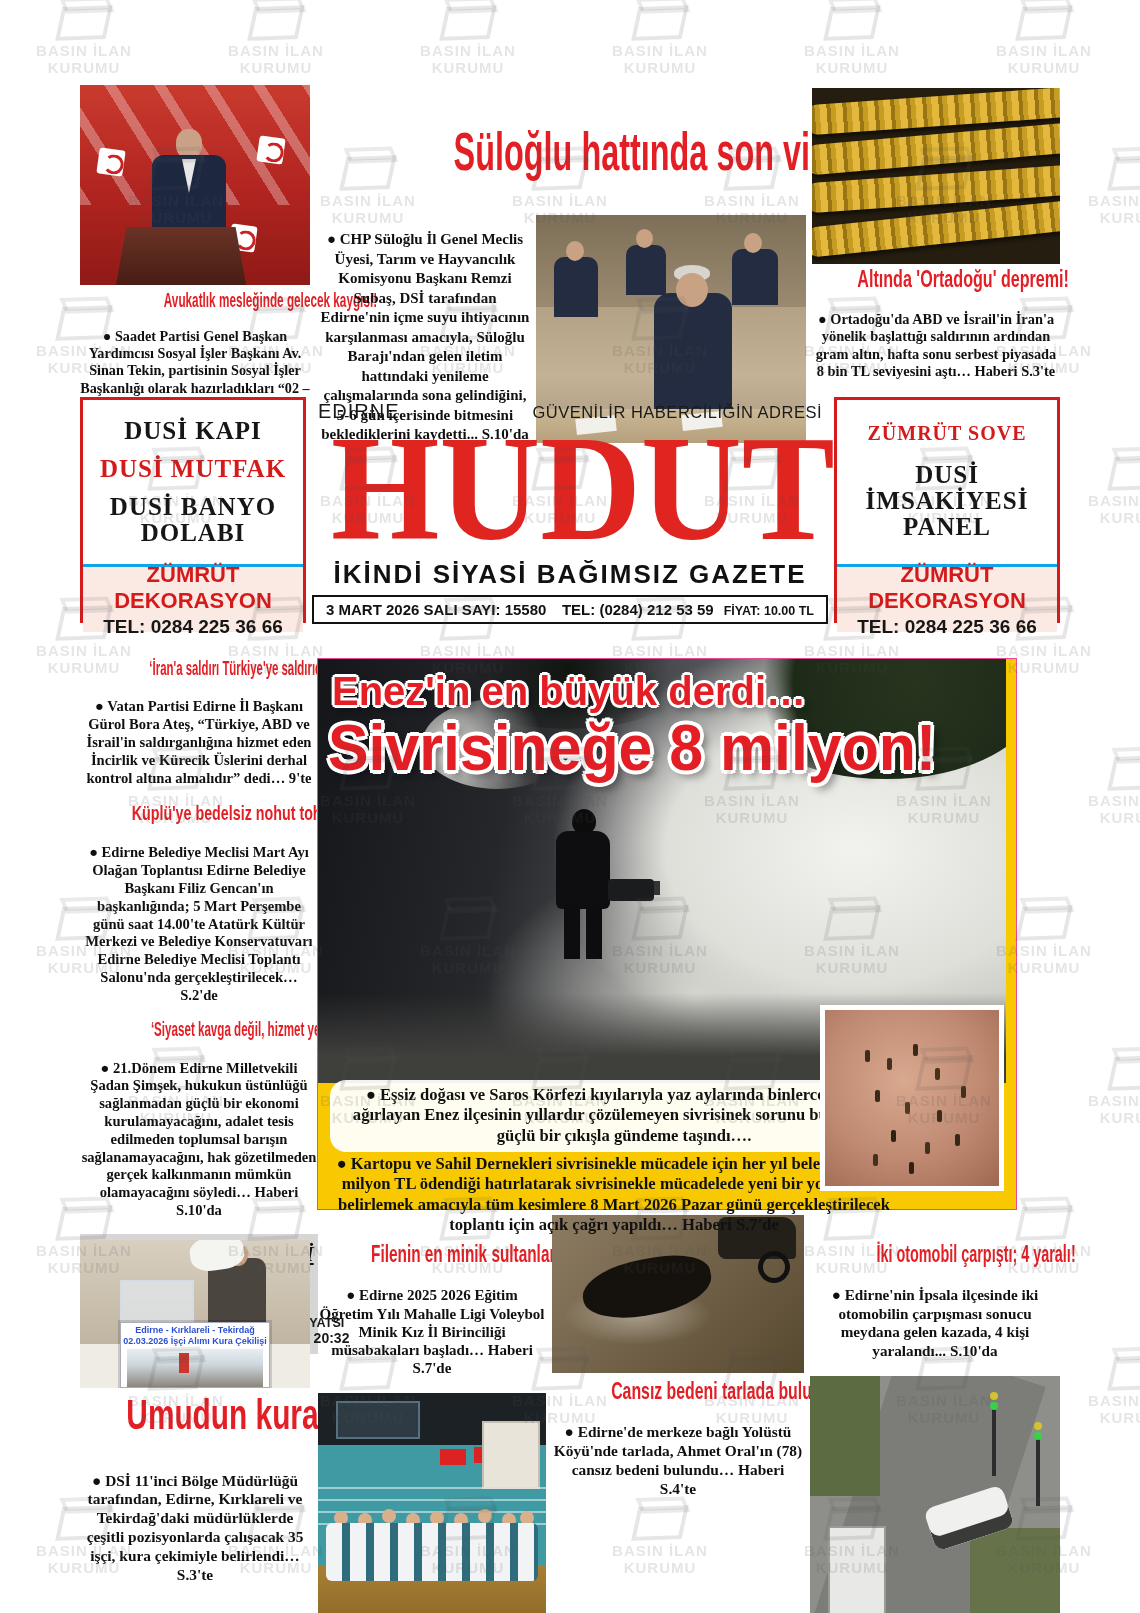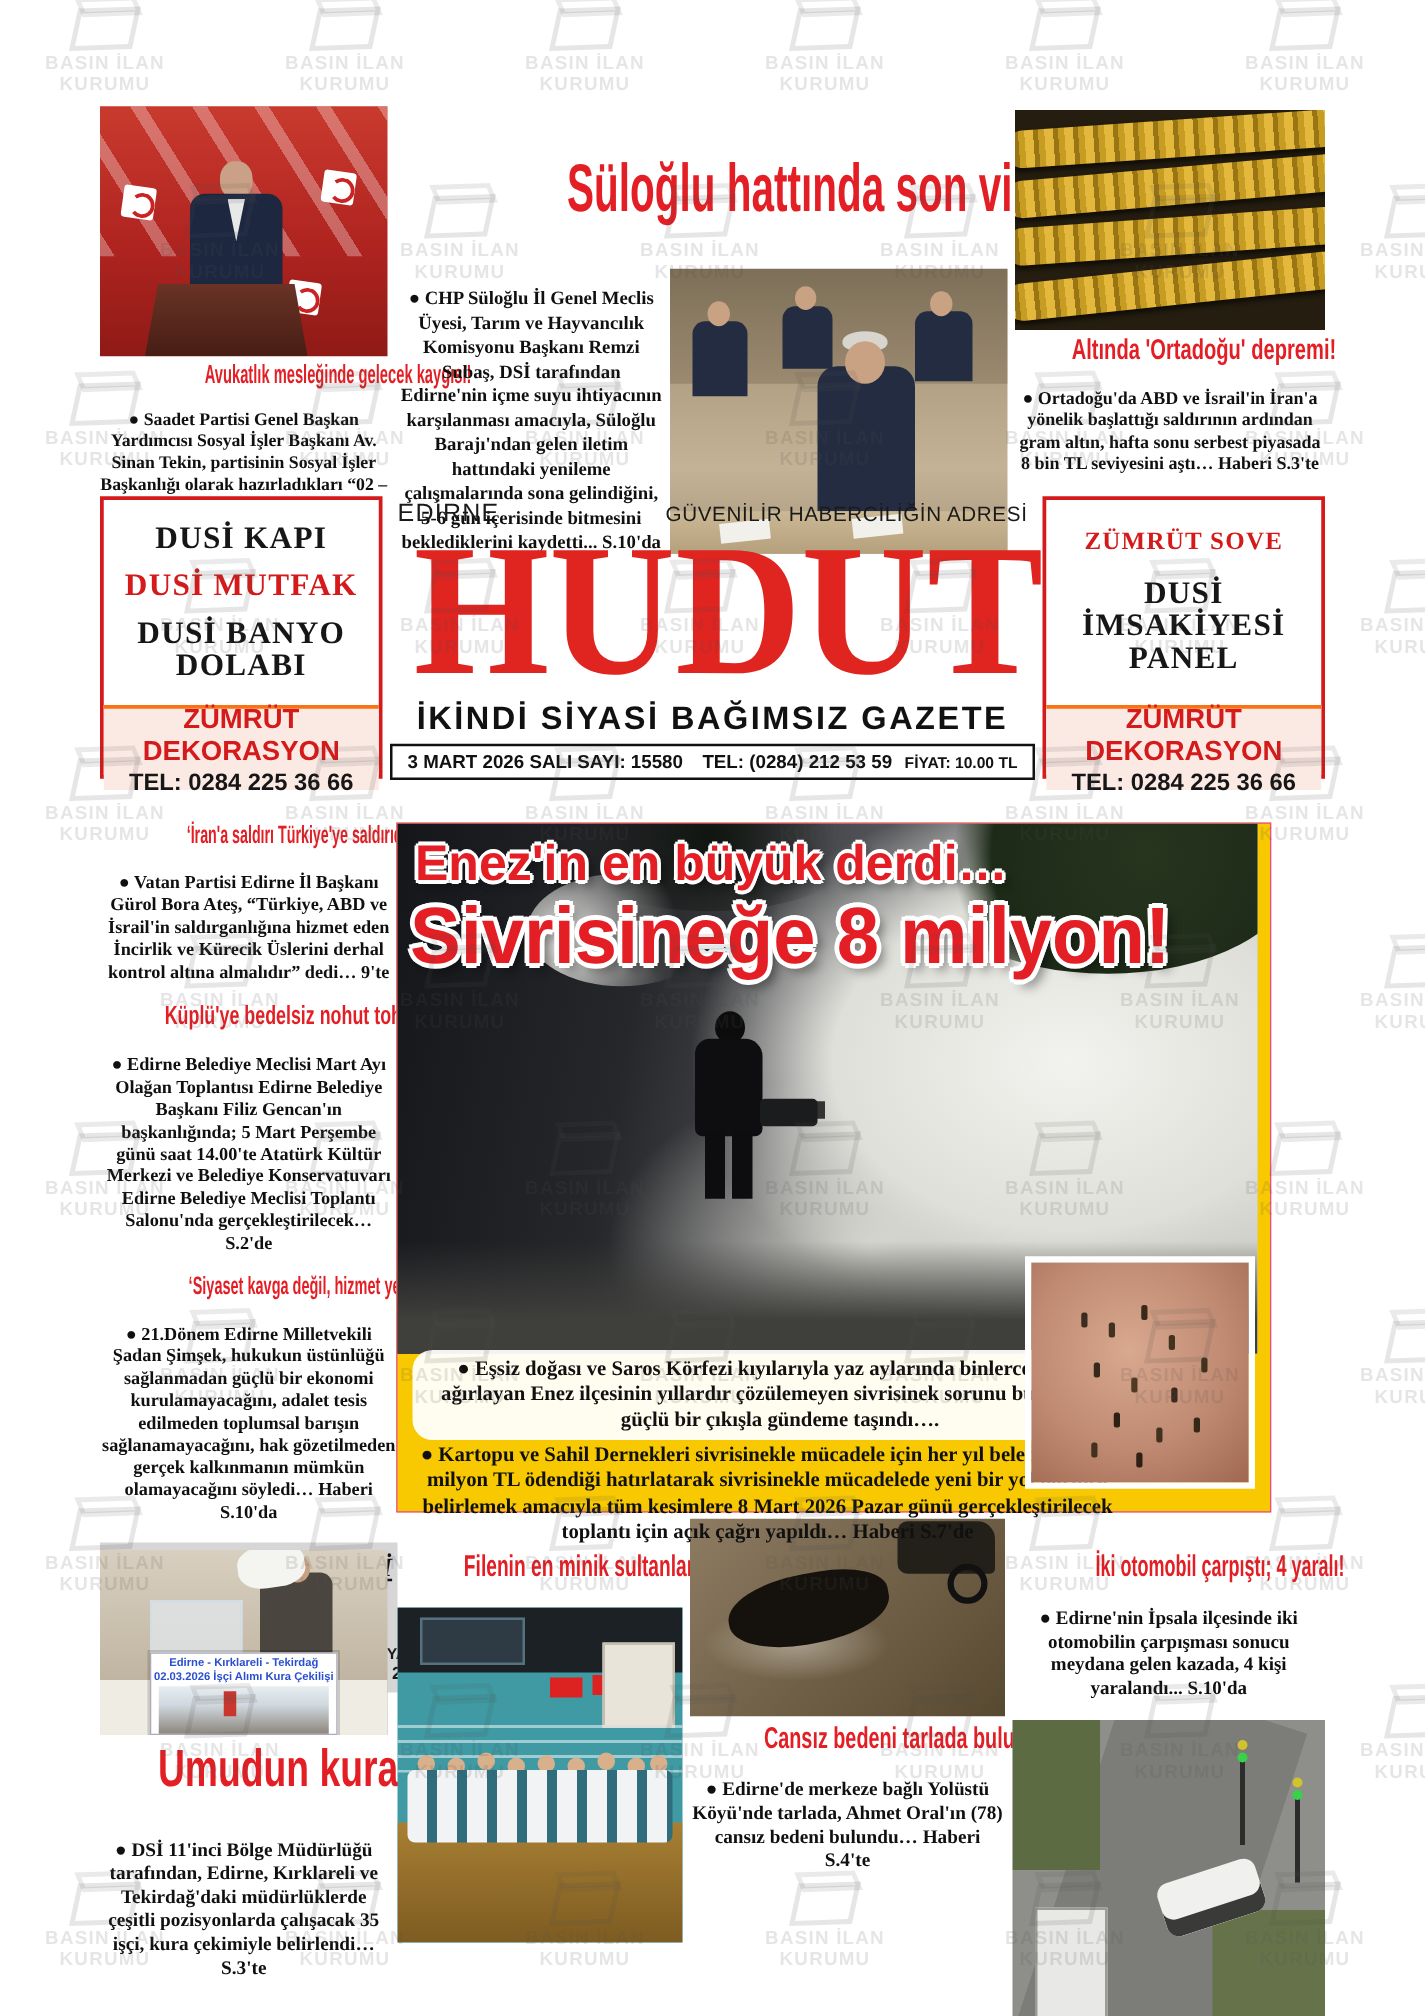--- a/index.html
+++ b/index.html
@@ -62,21 +62,21 @@
   .sec-tr .hl { font-size:23px; margin-top:4px; }
   .sec-tr .body { font-size:14.4px; margin-top:4px; }
 
   
   .adbox { position:absolute; top:397px; width:226px; height:226px; border:3px solid #d41a1a;
            background:#fff; box-sizing:border-box; text-align:center; }
   .adbox.left { left:80px; } .adbox.right { left:834px; }
   .ad-top { height:152px; display:flex; flex-direction:column; justify-content:space-evenly; padding:6px 2px; }
   .ad-line { font-family:"Liberation Serif", serif; font-weight:bold; font-size:25px; letter-spacing:1px; color:#161616; line-height:1.05; }
   .ad-line.red { color:#d41a1a; }
-  .ad-bottom { border-top:3px solid #f97316; background:#fbe9e4; height:65px;
+  .ad-bottom { border-top:3px solid #0ea5e9; background:#fbe9e4; height:65px;
                display:flex; flex-direction:column; justify-content:center; gap:2px; }
   .ad-brand { color:#d41a1a; font-family:"Liberation Sans", sans-serif; font-weight:bold; font-size:22px; }
   .ad-tel { color:#161616; font-family:"Liberation Sans", sans-serif; font-weight:bold; font-size:19px; }
 
   .masthead { position:absolute; left:312px; top:400px; width:516px; text-align:center; }
   .mh-top { display:flex; justify-content:space-between; align-items:baseline; padding:0 6px;
             font-family:"Liberation Sans", sans-serif; font-weight:normal; color:#1a1a1a; }
   .mh-city { font-size:20px; letter-spacing:1px; }
   .mh-slogan { font-size:16.5px; letter-spacing:.5px; }
   .mh-title { color:#e02420; font-family:"Liberation Serif", serif; font-weight:bold;
@@ -368,20 +368,21 @@
     <div class="hl-wrap">
         <h2 class="hl"><span class="cond" style="transform:scaleX(.71)">Umudun kurası!</span></h2>
       </div>
     <p class="body">● DSİ 11'inci Bölge Müdürlüğü tarafından, Edirne, Kırklareli ve Tekirdağ'daki müdürlüklerde çeşitli pozisyonlarda çalışacak 35 işçi, kura çekimiyle belirlendi… S.3'te</p>
   </section>
 
   <section class="b-c1">
     <div class="hl-wrap">
         <h2 class="hl"><span class="cond" style="transform:scaleX(.64)">Filenin en minik sultanları</span></h2>
       </div>
+    <p class="body">● Edirne 2025 2026 Eğitim Öğretim Yılı Mahalle Ligi Voleybol Minik Kız İl Birinciliği müsabakaları başladı… Haberi S.7'de</p>
     <div class="photo ph-volley">
       <div class="top"></div>
       <div class="board"></div>
       <div class="flag" style="left:122px;top:56px"></div>
       <div class="flag" style="left:156px;top:54px"></div>
       <div class="banner"></div>
       <div class="lines"></div>
       <div class="floor"></div>
       <div class="heads"></div>
       <div class="team"></div>

